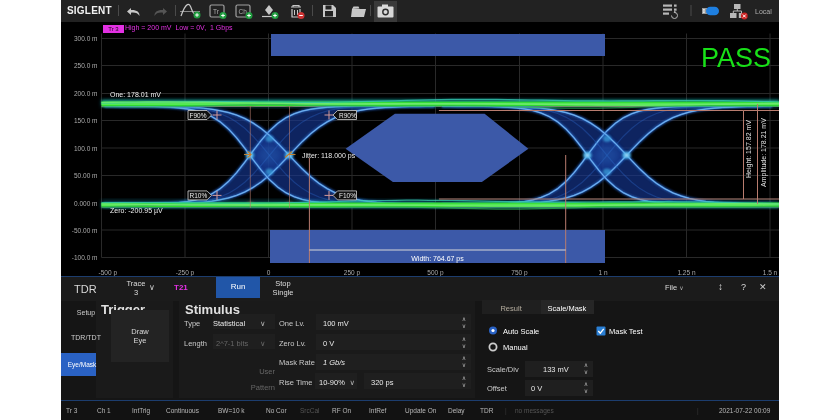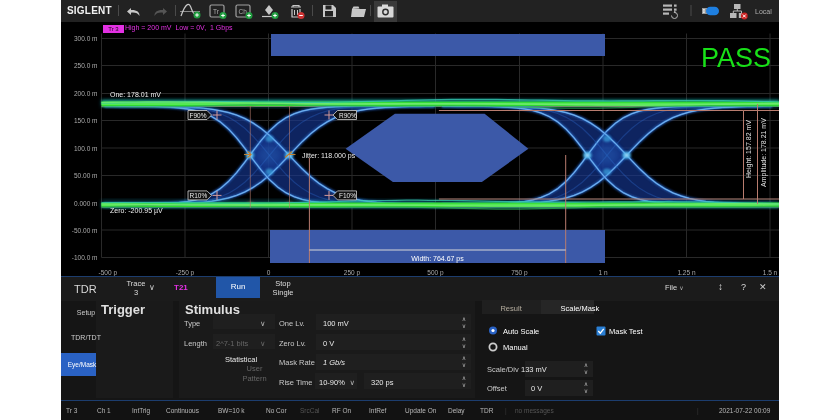--- a/index.html
+++ b/index.html
@@ -322,69 +322,72 @@
     <div class="lbl" style="left:680px;top:5px;color:#ddd;font-size:9px;">?</div>
     <div class="lbl" style="left:698px;top:5px;color:#ccc;font-size:9px;">✕</div>
 
     <div class="lbl" style="left:0;top:32px;width:50px;text-align:center;color:#ccc;font-size:7px;z-index:3;">Setup</div>
     <div class="lbl" style="left:0;top:57px;width:50px;text-align:center;color:#ccc;font-size:7px;z-index:3;">TDR/TDT</div>
     <div class="abs" style="left:0;top:76px;width:42px;height:23px;background:#2a62c4;"></div>
     <div class="lbl" style="left:0;top:84px;width:42px;text-align:center;color:#fff;font-size:6.5px;z-index:3;">Eye/Mask</div>
 
     <div class="abs" style="left:35px;top:24px;width:77px;height:97px;background:#1a1a1a;"></div>
     <div class="grouphdr" style="left:40px;top:25px;">Trigger</div>
+    <div class="btn" style="left:50px;top:33px;width:58px;height:52px;">
+          <div style="margin-top:17px;line-height:9px;">Draw<br>Eye</div>
+        </div>
 
     <div class="abs" style="left:118px;top:24px;width:296px;height:97px;background:#1a1a1a;"></div>
     <div class="grouphdr" style="left:124px;top:25px;">Stimulus</div>
     <div class="abs" style="left:152px;top:36.5px;width:62px;height:15.5px;background:#1f1f1f;"></div>
     <div class="abs" style="left:152px;top:56.5px;width:62px;height:15.5px;background:#1f1f1f;"></div>
     <div class="abs" style="left:254px;top:96px;width:42px;height:16px;background:#1f1f1f;"></div>
     <div class="lbl" style="left:123px;top:42px;">Type</div>
-    <div class="inval" style="left:164px;top:42px;margin-top:36px;">Statistical</div>
+    <div class="inval" style="left:152px;top:42px;">Statistical</div>
     <div class="lbl" style="left:199px;top:42px;font-size:7.5px;color:#b0b0b0;">∨</div>
     <div class="lbl" style="left:218px;top:42px;">One Lv.</div>
     <div class="inbox" style="left:255px;top:37px;width:155px;height:16px;"></div>
     <div class="inval" style="left:262px;top:42px;">100 mV</div>
     <div class="spin" style="left:398px;top:39px;">∧<br>∨</div>
     <div class="lbl" style="left:123px;top:62px;">Length</div>
     <div class="inval" style="left:155px;top:62px;color:#666;">2^7-1 bits</div>
     <div class="lbl" style="left:199px;top:62px;font-size:7.5px;color:#666;">∨</div>
     <div class="lbl" style="left:218px;top:62px;">Zero Lv.</div>
     <div class="inbox" style="left:255px;top:57px;width:155px;height:16px;"></div>
     <div class="inval" style="left:262px;top:62px;">0 V</div>
     <div class="spin" style="left:398px;top:59px;">∧<br>∨</div>
-    <div class="lbl" style="left:173px;top:87px;width:41px;text-align:center;line-height:10px;color:#666;">User<br>Pattern</div>
+    <div class="lbl" style="left:173px;top:87px;width:41px;text-align:right;line-height:16px;color:#666;">User<br>Pattern</div>
     <div class="lbl" style="left:218px;top:81px;">Mask Rate</div>
     <div class="inbox" style="left:255px;top:77px;width:155px;height:16px;"></div>
     <div class="inval" style="left:262px;top:81px;font-style:italic;">1 Gb/s</div>
     <div class="spin" style="left:398px;top:78px;">∧<br>∨</div>
     <div class="lbl" style="left:218px;top:101px;">Rise Time</div>
     <div class="inval" style="left:258px;top:101px;">10-90%</div>
     <div class="lbl" style="left:288.5px;top:101px;font-size:7.5px;color:#b0b0b0;">∨</div>
     <div class="inbox" style="left:303px;top:96px;width:107px;height:16px;"></div>
     <div class="inval" style="left:310px;top:101px;">320 ps</div>
     <div class="spin" style="left:398px;top:98px;">∧<br>∨</div>
 
     <div class="abs" style="left:420.6px;top:22.5px;width:59px;height:14.3px;background:#1f1f1f;"></div>
     <div class="lbl" style="left:420.6px;top:27px;width:59px;text-align:center;color:#b4ac9e;">Result</div>
     <div class="abs" style="left:479.5px;top:22.5px;width:53px;height:14.3px;background:#262626;"></div>
-    <div class="lbl" style="left:479.5px;top:27px;width:53px;text-align:center;color:#fff;margin-left:13px;">Scale/Mask</div>
+    <div class="lbl" style="left:479.5px;top:27px;width:53px;text-align:center;color:#fff;">Scale/Mask</div>
 
     <svg class="abs" style="left:424px;top:48px" width="16" height="24" viewBox="0 0 16 24">
       <circle cx="8" cy="5.5" r="4" fill="#2a62c4"></circle>
           <circle cx="8" cy="5.5" r="1.6" fill="#fff"></circle>
     </svg>
     <div class="lbl" style="left:442px;top:50px;color:#fff;">Auto Scale</div>
     <svg class="abs" style="left:424px;top:64px" width="16" height="24" viewBox="0 0 16 24">
       <circle cx="8" cy="6" r="3.6" fill="none" stroke="#ccc" stroke-width="1.8"></circle>
     </svg>
     <div class="lbl" style="left:442px;top:66px;color:#fff;">Manual</div>
     <div class="lbl" style="left:426px;top:88px;">Scale/Div</div>
     <div class="inbox" style="left:464px;top:84px;width:68px;height:16px;"></div>
-    <div class="inval" style="left:460px;top:88px;">133 mV</div>
+    <div class="inval" style="left:482px;top:88px;">133 mV</div>
     <div class="spin" style="left:520px;top:85px;">∧<br>∨</div>
     <div class="lbl" style="left:426px;top:107px;">Offset</div>
     <div class="inbox" style="left:464px;top:103px;width:68px;height:16px;"></div>
     <div class="inval" style="left:470px;top:107px;">0 V</div>
     <div class="spin" style="left:520px;top:104px;">∧<br>∨</div>
 
     <svg class="abs" style="left:535px;top:49px" width="10" height="10" viewBox="0 0 10 10">
       <rect x="0.5" y="0.5" width="9" height="9" rx="1" fill="#2a7fd4"></rect>
       <path d="M2.3 5 l2 2.2 l3.4 -4.4" stroke="#fff" stroke-width="1.3" fill="none"></path>
     </svg>

